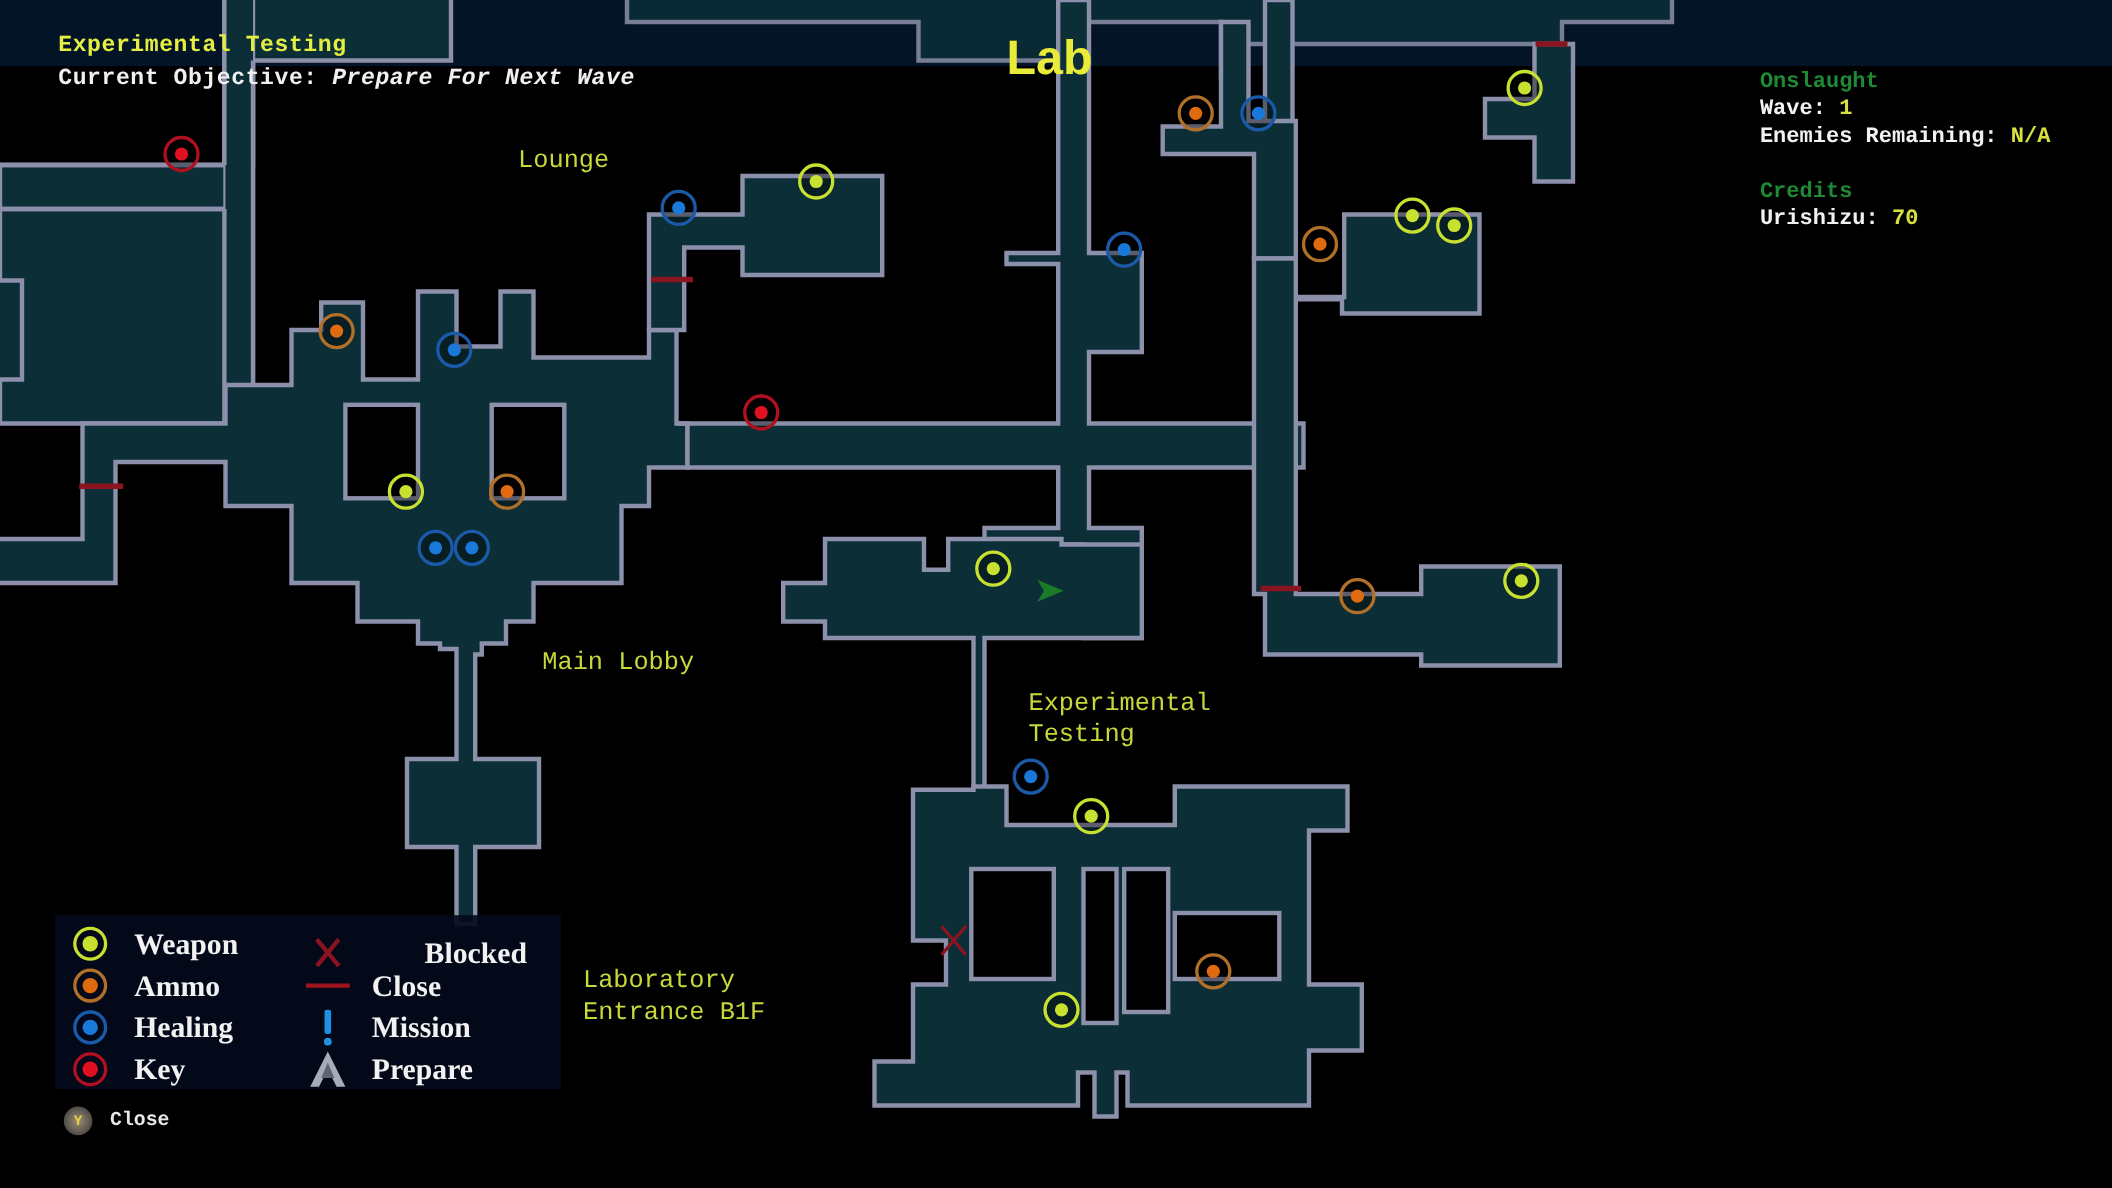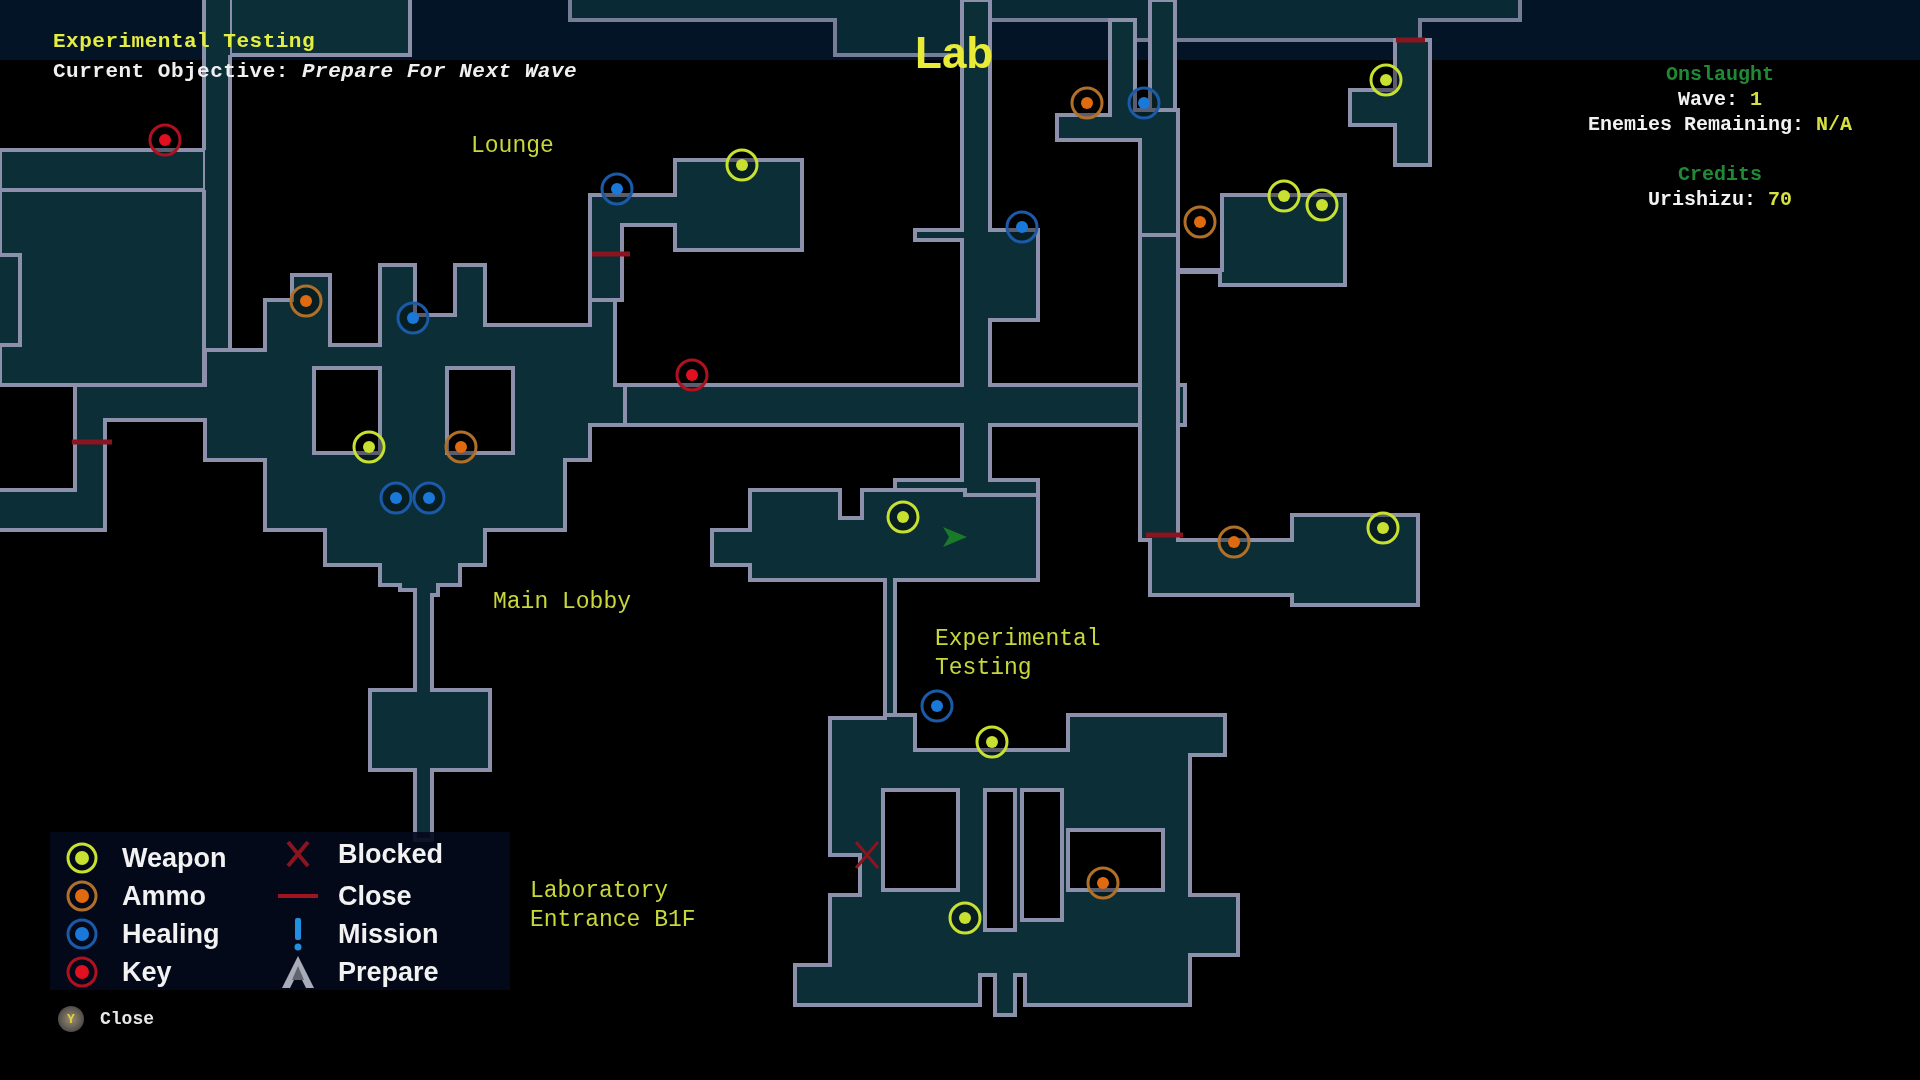--- a/index.html
+++ b/index.html
@@ -8,28 +8,28 @@
   #map { position:absolute; left:0; top:0; width:1920px; height:1080px; }
   .room { fill:#0b2e37; stroke:#8c90aa; stroke-width:4; }
   .topband { fill:#061d38; }
   .door { stroke:#8a1420; stroke-width:5; }
   .hud-text { position:absolute; white-space:nowrap; font-weight:bold; letter-spacing:0.5px; }
   .area-title { left:53px; top:30px; font-size:21px; color:#e4ee42; }
   .objective { left:53px; top:60px; font-size:21px; color:#f0f0f0; }
   .objective .val { color:#f0f0f0;font-style:italic; }
   .map-label { position:absolute; color:#c8d83a; font-size:23px; font-weight:normal; white-space:nowrap; line-height:29px; }
   .lab-title { position:absolute; left:915px; top:28px; font-size:44px; font-weight:bold; color:#e8ec38; font-family:Liberation Sans, sans-serif; }
-  .hud-right { position:absolute; right:68px; top:62px; text-align:center; font-size:20px; font-weight:bold; line-height:25px; }
+  .hud-right { position:absolute; right:56px; top:62px; text-align:left; font-size:20px; font-weight:bold; line-height:25px; }
   .hud-right .section { margin-bottom:25px; }
   .hud-right .green { color:#1f8a35; }
   .hud-right .white { color:#f2f2f2; }
   .hud-right .yellow { color:#d6e040; }
   .hud-right .orange { color:#f0a020; }
   .legend { position:absolute; left:50px; top:832px; width:460px; height:158px; background:rgba(4,10,28,0.92); }
-  .legend-item { position:absolute; display:flex; align-items:center; font-size:27px; font-weight:bold; color:#f2f2f2; font-family:Liberation Sans, sans-serif;justify-content:flex-end; }
+  .legend-item { position:absolute; display:flex; align-items:center; font-size:27px; font-weight:bold; color:#f2f2f2; font-family:Liberation Serif, serif;justify-content:flex-end; }
   .legend-item .ico { width:40px; height:36px; display:flex; align-items:center; justify-content:center; margin-right:20px; }
   .close-hint { position:absolute; left:58px; top:1006px; display:flex; align-items:center; font-size:18px; font-weight:bold; color:#e8e8e8; }
   .ybtn { width:26px; height:26px; border-radius:50%; background:radial-gradient(circle,#9a8f72 0%,#5a5550 60%,#2a2a2a 100%); color:#e8d040; font-size:13px; display:flex; align-items:center; justify-content:center; margin-right:16px; }
 </style>
 </head>
 <body>
 
 <svg id="map" viewBox="0 0 1920 1080" xmlns="http://www.w3.org/2000/svg">
 
   <rect class="topband" x="0" y="0" width="1920" height="60" opacity="0.7"></rect>
@@ -261,21 +261,21 @@
   <div class="legend-item" style="left:12px;top:122px;">
     <span class="ico">
       <svg width="36" height="36">
           <circle cx="18" cy="18" r="14" fill="none" stroke="#b01020" stroke-width="3"></circle>
           <circle cx="18" cy="18" r="7" fill="#e01020"></circle>
         </svg>
     </span>
     <span>Key</span>
   </div>
 
-  <div class="legend-item" style="left:228px;top:4px;">
+  <div class="legend-item" style="left:228px;top:16px;gap:48px;">
     <span class="ico">
       <svg width="36" height="36">
           <line x1="8" y1="6" x2="28" y2="30" stroke="#8a1420" stroke-width="4"></line>
           <line x1="28" y1="6" x2="8" y2="30" stroke="#8a1420" stroke-width="4"></line>
         </svg>
     </span>
     <span>Blocked</span>
   </div>
   <div class="legend-item" style="left:228px;top:46px;">
     <span class="ico">

